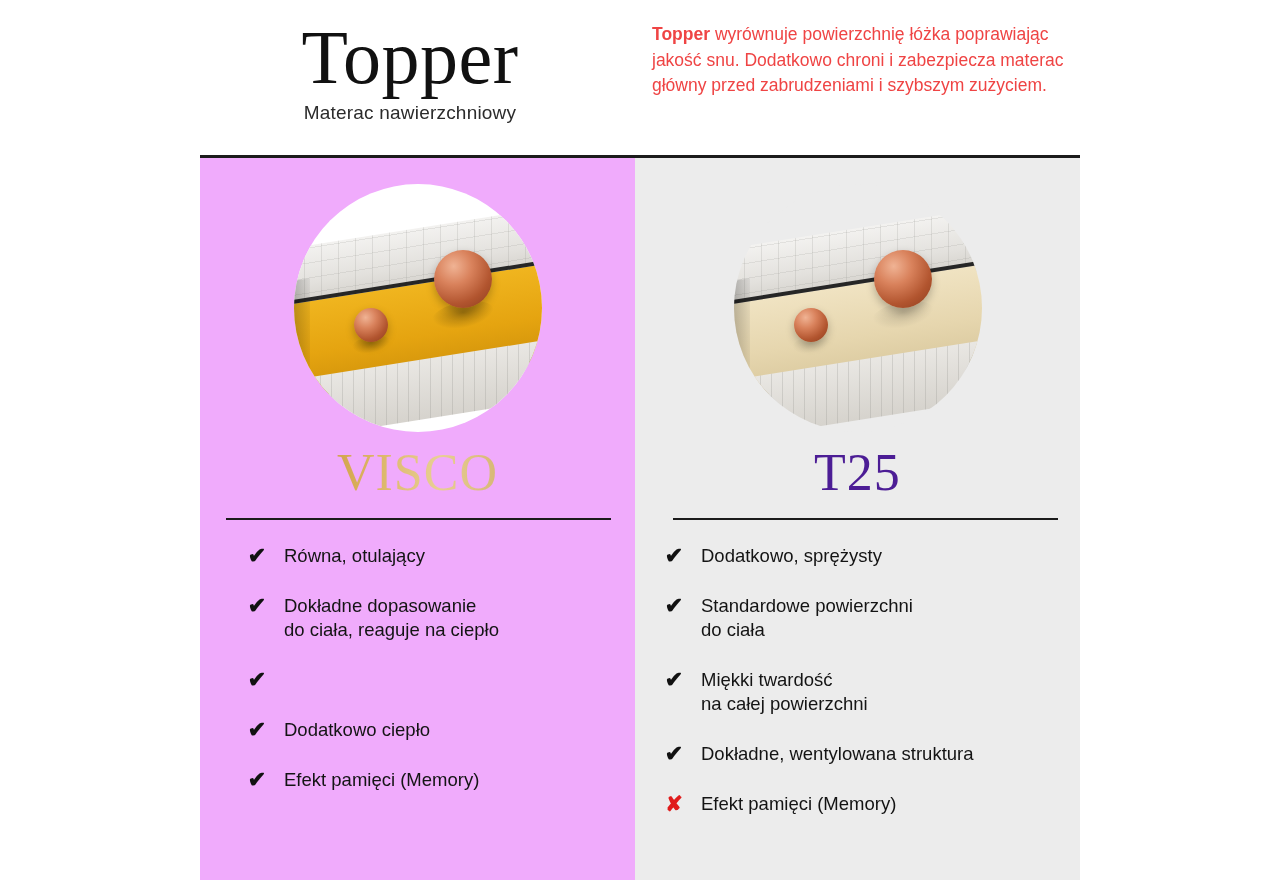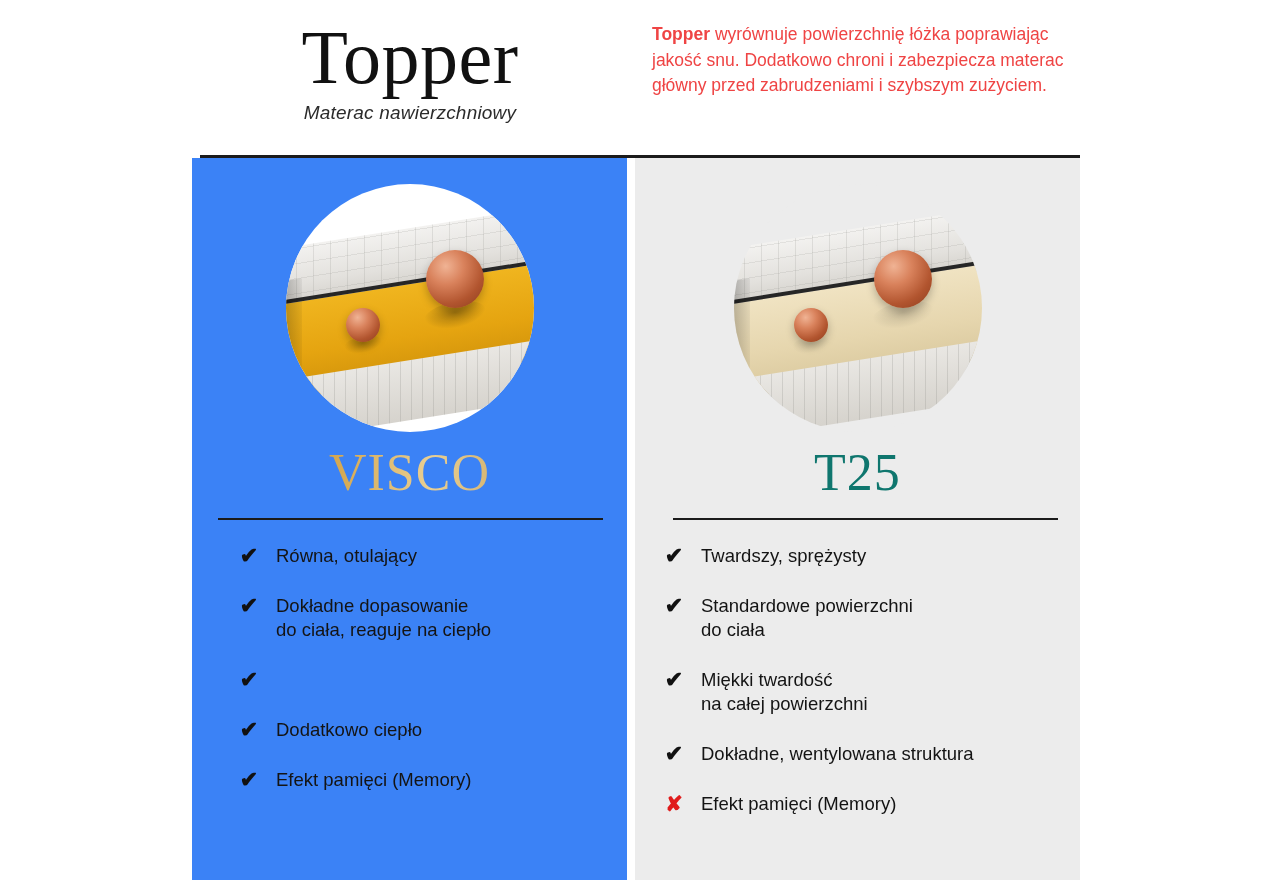--- a/index.html
+++ b/index.html
@@ -38,21 +38,20 @@
     letter-spacing: 0.5px;
     color: #111111;
     font-weight: 400;
   }
   .title-sub {
     font-family: "Liberation Sans", sans-serif;
     font-size: 19px;
     color: #2b2b2b;
     margin-top: 2px;
     letter-spacing: 0.2px;
-    font-style: italic;
   }
   .header-desc {
     position: absolute;
     left: 652px;
     top: 22px;
     width: 430px;
     font-size: 17.5px;
     line-height: 25.5px;
     color: #ef4444;
   }
@@ -68,23 +67,23 @@
     background: #1b1b1b;
   }
 
   
   .panel {
     position: absolute;
     top: 158px;
     height: 722px;
   }
   .panel-left {
-    left: 192px;
+    left: 200px;
     width: 435px;
-    background: #3b82f6;
+    background: #f0abfc;
   }
   .panel-right {
     left: 635px;
     width: 445px;
     background: #ececec;
   }
 
   .product-image {
     position: absolute;
     top: 26px;
@@ -190,21 +189,21 @@
     font-family: "Liberation Serif", serif;
     font-size: 52px;
     letter-spacing: 1px;
   }
   .name-visco {
     background: linear-gradient(90deg, #9a6a22 0%, #d7ab55 35%, #e8cf94 55%, #b07f2d 100%);
     -webkit-background-clip: text;
     background-clip: text;
     color: transparent;
   }
-  .name-t25 { color: #0f766e; }
+  .name-t25 { color: #4c1d95; }
 
   .divider {
     position: absolute;
     top: 360px;
     height: 2px;
     background: #1b1b1b;
   }
   .panel-left .divider { left: 26px; width: 385px; }
   .panel-right .divider { left: 38px; width: 385px; }
 
@@ -307,21 +306,21 @@
       <div class="dent dent-small" style="opacity:.45"></div>
       <div class="ball ball-big"></div>
       <div class="ball ball-small"></div>
     </div>
   </div>
   <div class="product-name name-t25">T25</div>
   <div class="divider"></div>
   <ul class="features">
     <li class="feature">
       <span class="feature-mark">✔</span>
-      <span class="feature-text">Twardszy, sprężysty</span>
+      <span class="feature-text">Dodatkowo, sprężysty</span>
     </li>
     <li class="feature">
       <span class="feature-mark">✔</span>
       <span class="feature-text">Standardowe powierzchni
 do ciała</span>
     </li>
     <li class="feature">
       <span class="feature-mark">✔</span>
       <span class="feature-text">Miękki twardość
 na całej powierzchni</span>

